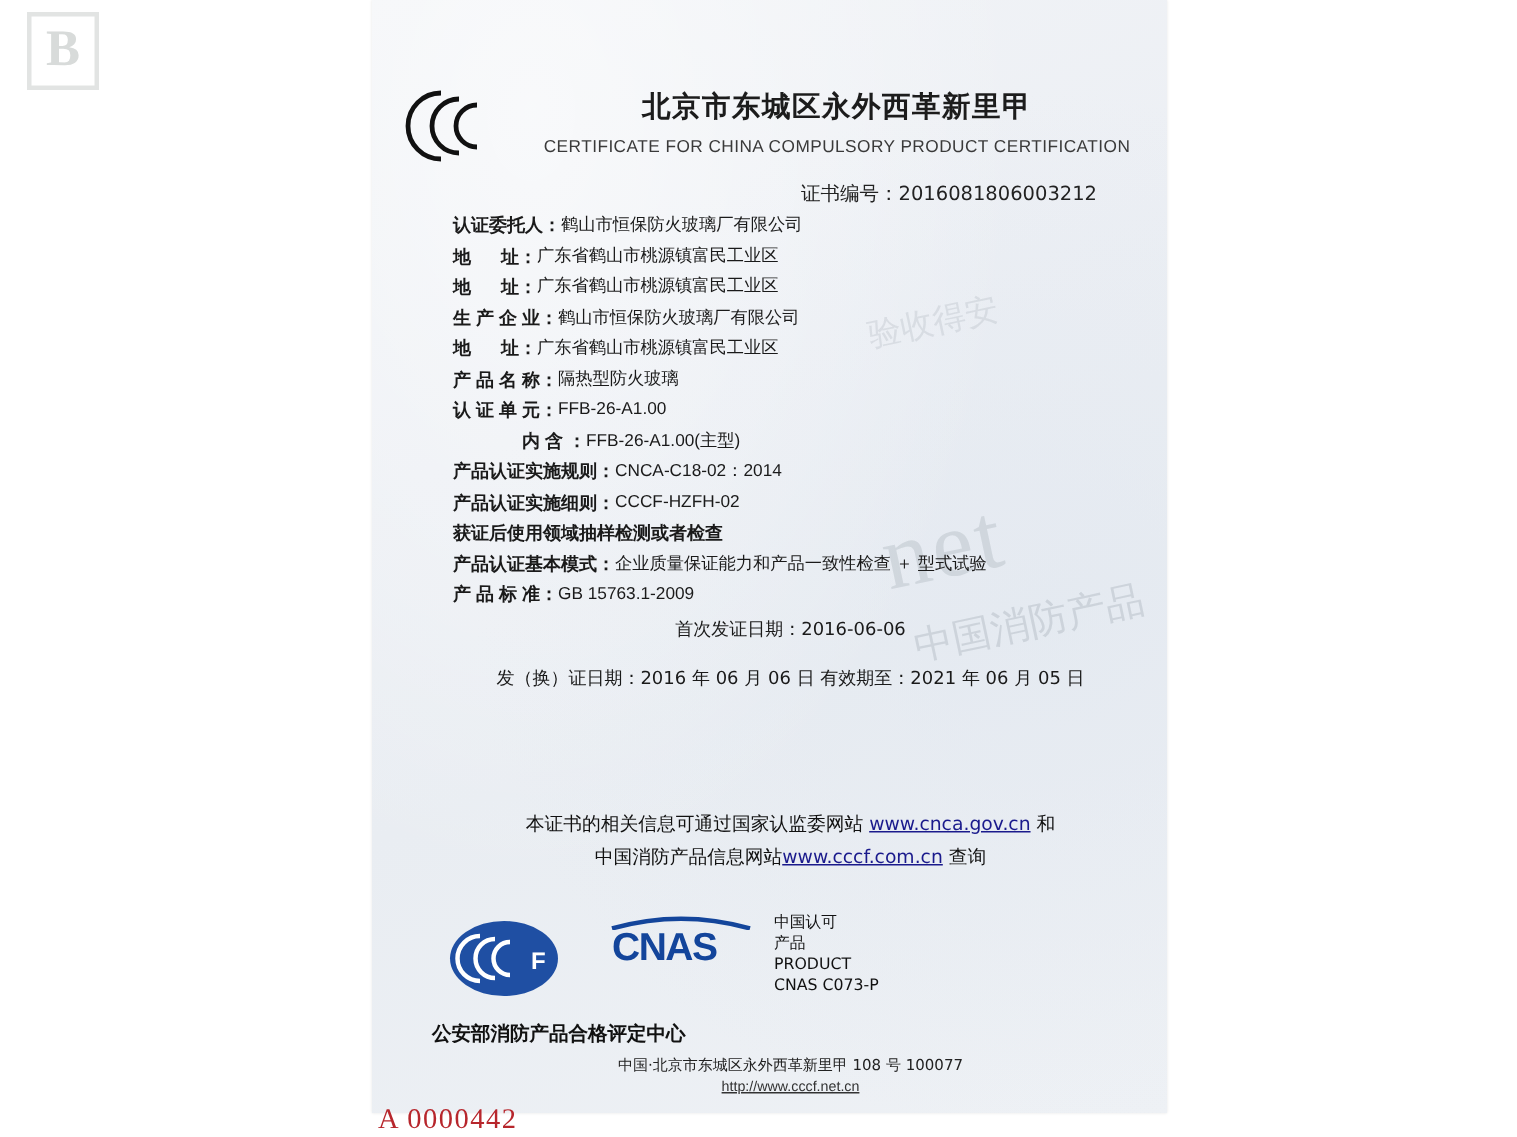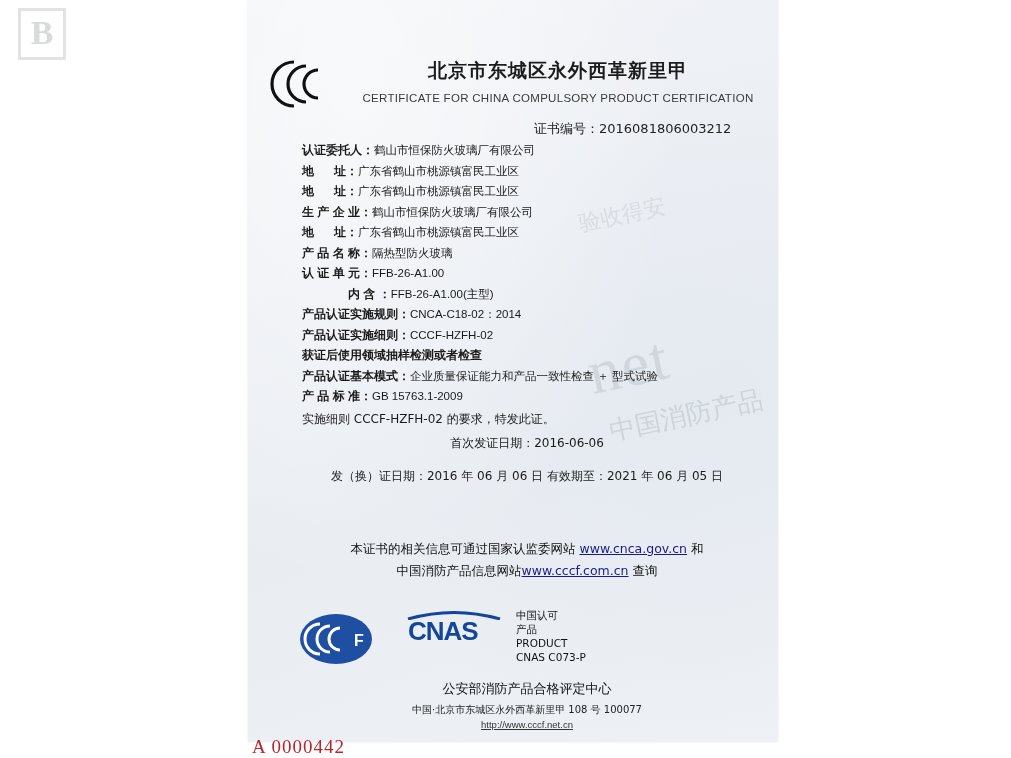--- a/index.html
+++ b/index.html
@@ -222,27 +222,26 @@
     top: 4px;
     font-family: "DejaVu Sans", sans-serif;
     font-size: 10.5px;
     color: #111;
     line-height: 14px;
   }
 
   
   .footer-org {
     position: absolute;
-    left: 54px;
+    left: 40px;
     top: 680px;
     width: 450px;
-    text-align: center;
     font-family: "DejaVu Sans", sans-serif;
     font-size: 13px;
-    font-weight: normal;
+    font-weight: bold;
     color: #111;
   }
   .footer-addr {
     position: absolute;
     left: 54px;
     top: 703px;
     width: 450px;
     text-align: center;
     font-family: "DejaVu Sans", sans-serif;
     font-size: 10px;
@@ -387,21 +386,20 @@
       </div>
       <div class="row wide">
         <span class="lab">产品认证基本模式：</span>
         <span class="val">企业质量保证能力和产品一致性检查 ＋ 型式试验</span>
       </div>
       <div class="row">
         <span class="lab">产 品 标 准：</span>
         <span class="val">GB 15763.1-2009</span>
       </div>
 
-      <div class="para sub">实施细则 CCCF-HZFH-02 的要求，特发此证。</div>
 
       <div class="center-line">首次发证日期：2016-06-06</div>
       <div class="date-line">发（换）证日期：2016 年 06 月 06 日   有效期至：2021 年 06 月 05 日</div>
     </div>
 
     <div class="notice">
       <div>
         <span>本证书的相关信息可通过国家认监委网站 </span><a href="#">www.cnca.gov.cn</a><span> 和</span>
       </div>
       <div>

